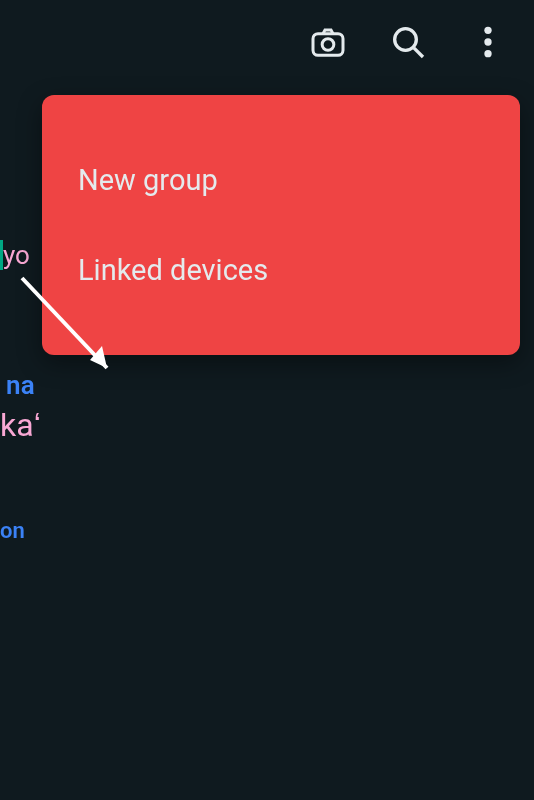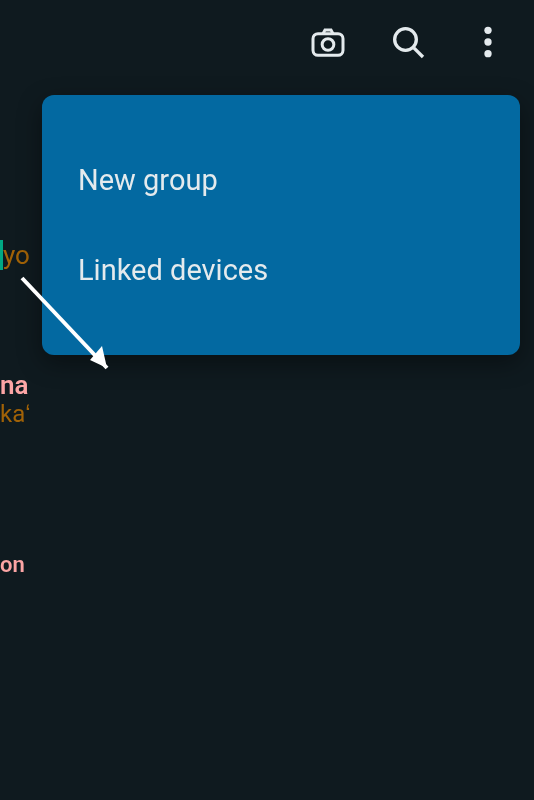--- a/index.html
+++ b/index.html
@@ -39,33 +39,34 @@
     }
     .bg-row {
       margin-bottom: 60px;
       padding-left: 0;
     }
     .bg-row.accent {
       border-left: 3px solid #00a884;
       padding-left: 0;
     }
     .bg-text {
-      color: #a16207;
+      color: #f9a8d4;
       font-size: 26px;
     }
     .bg-text.bold {
-      color: #fca5a5;
+      color: #3b82f6;
       font-weight: 600;
+      text-align: center;
     }
     .menu {
       position: absolute;
       top: 95px;
       left: 42px;
       right: 14px;
-      background: #0369a1;
+      background: #ef4444;
       border-radius: 12px;
       padding: 40px 0;
       box-shadow: 0 8px 24px rgba(0,0,0,0.4);
     }
     .menu-item {
       padding: 28px 36px;
       color: #e4eaed;
       font-size: 29px;
       font-weight: 400;
       cursor: pointer;
@@ -102,23 +103,23 @@
     </svg>
   </div>
 </div>
 
 <div class="bg-content">
   <div class="bg-row accent" style="margin-top:40px;">
     <span class="bg-text">yo</span>
   </div>
   <div class="bg-row" style="margin-top:100px;">
     <div class="bg-text bold">na</div>
-    <div class="bg-text" style="font-size:24px;">kaʻ</div>
+    <div class="bg-text" style="font-size:32px;margin-top:6px;">kaʻ</div>
   </div>
-  <div class="bg-row" style="margin-top:120px;">
+  <div class="bg-row" style="margin-top:70px;">
     <span class="bg-text bold" style="font-size:22px;">on</span>
   </div>
 </div>
 
 <div class="menu">
   <div class="menu-item">
     <span>New group</span>
   </div>
   <div class="menu-item">
     <span>Linked devices</span>

